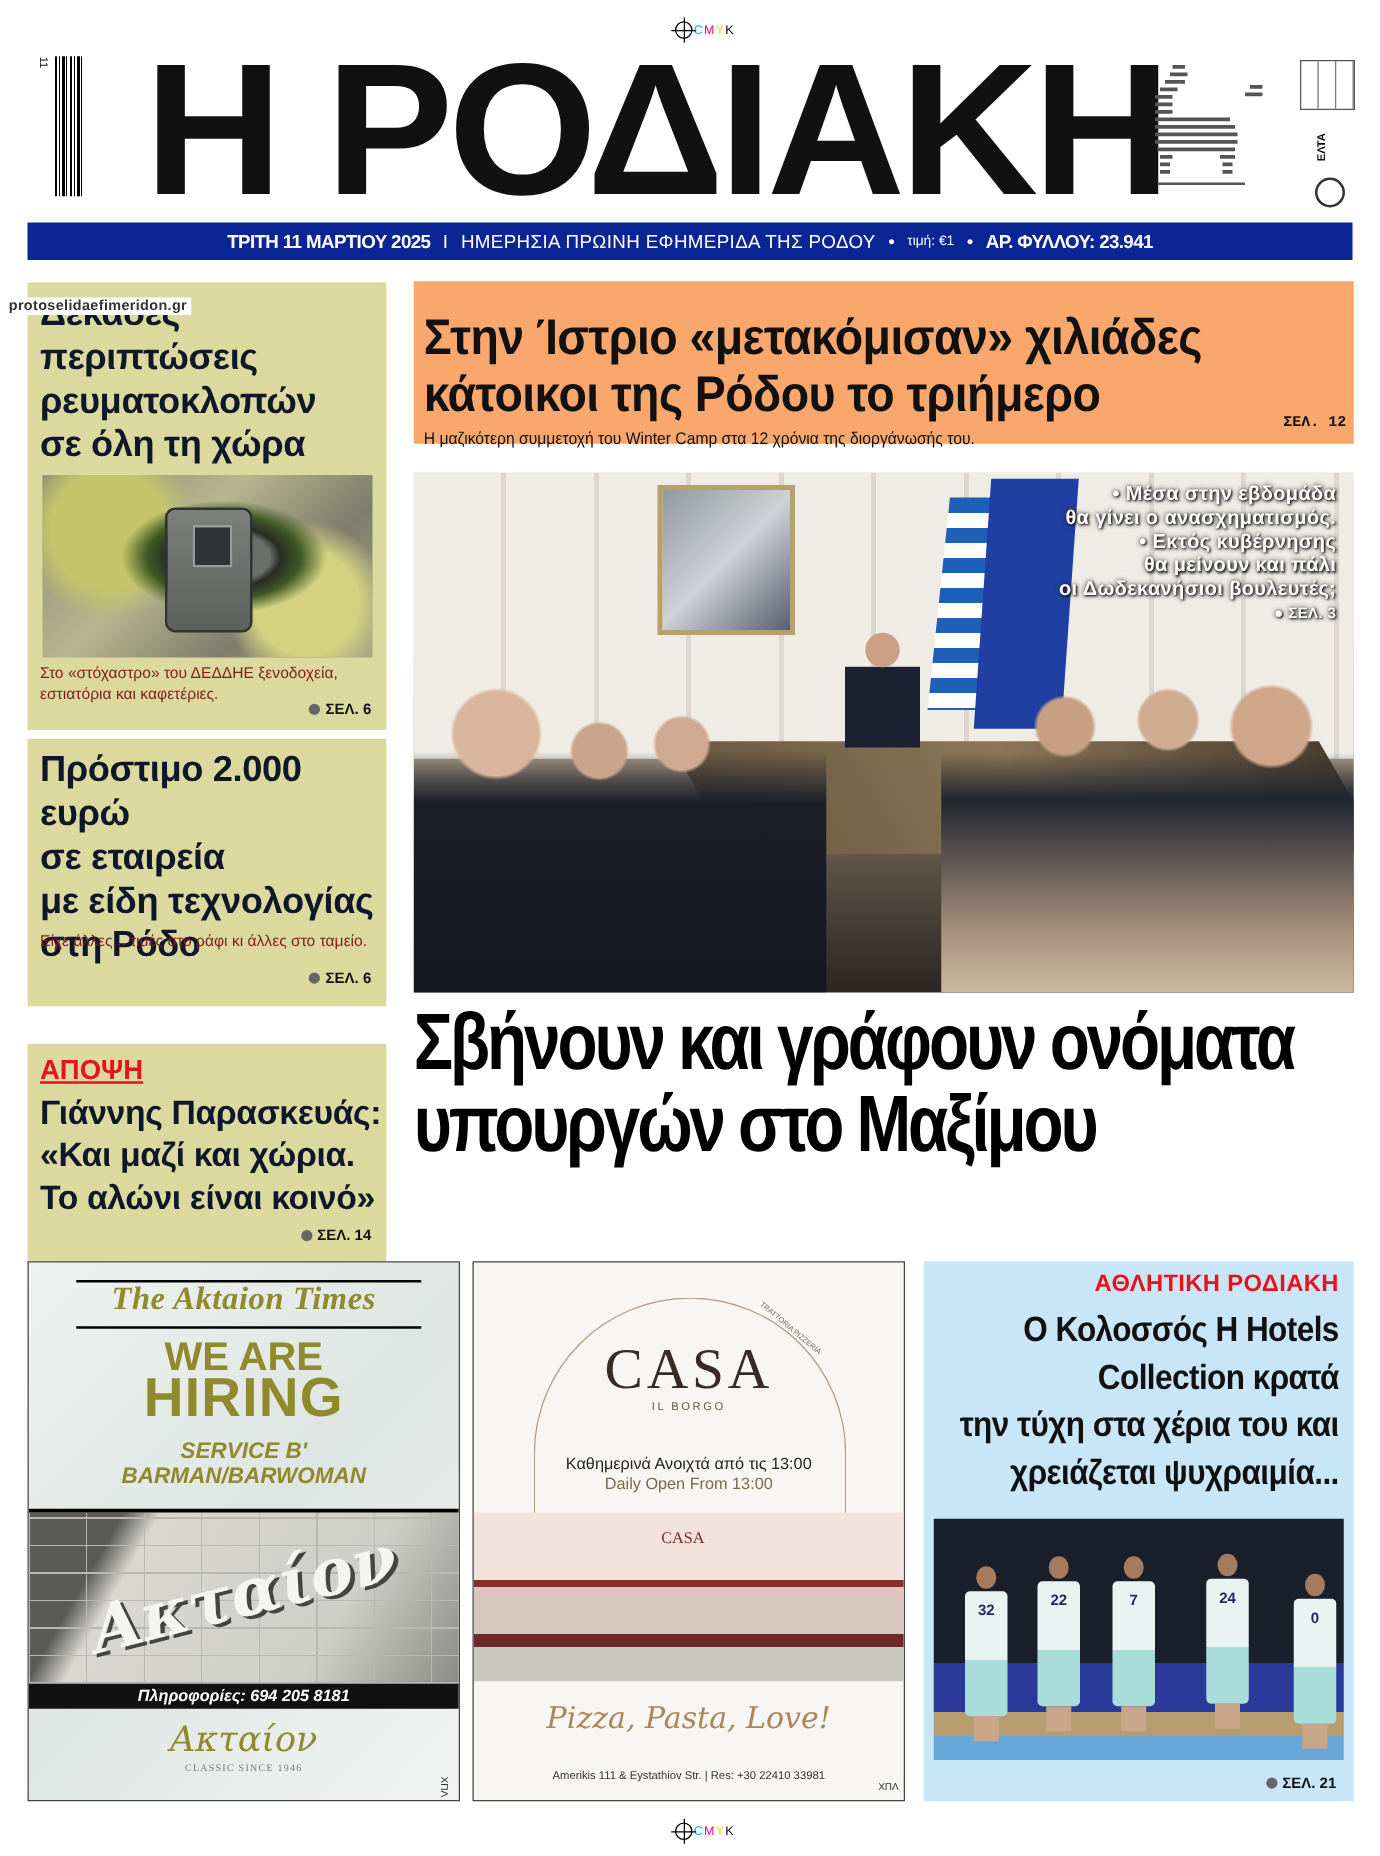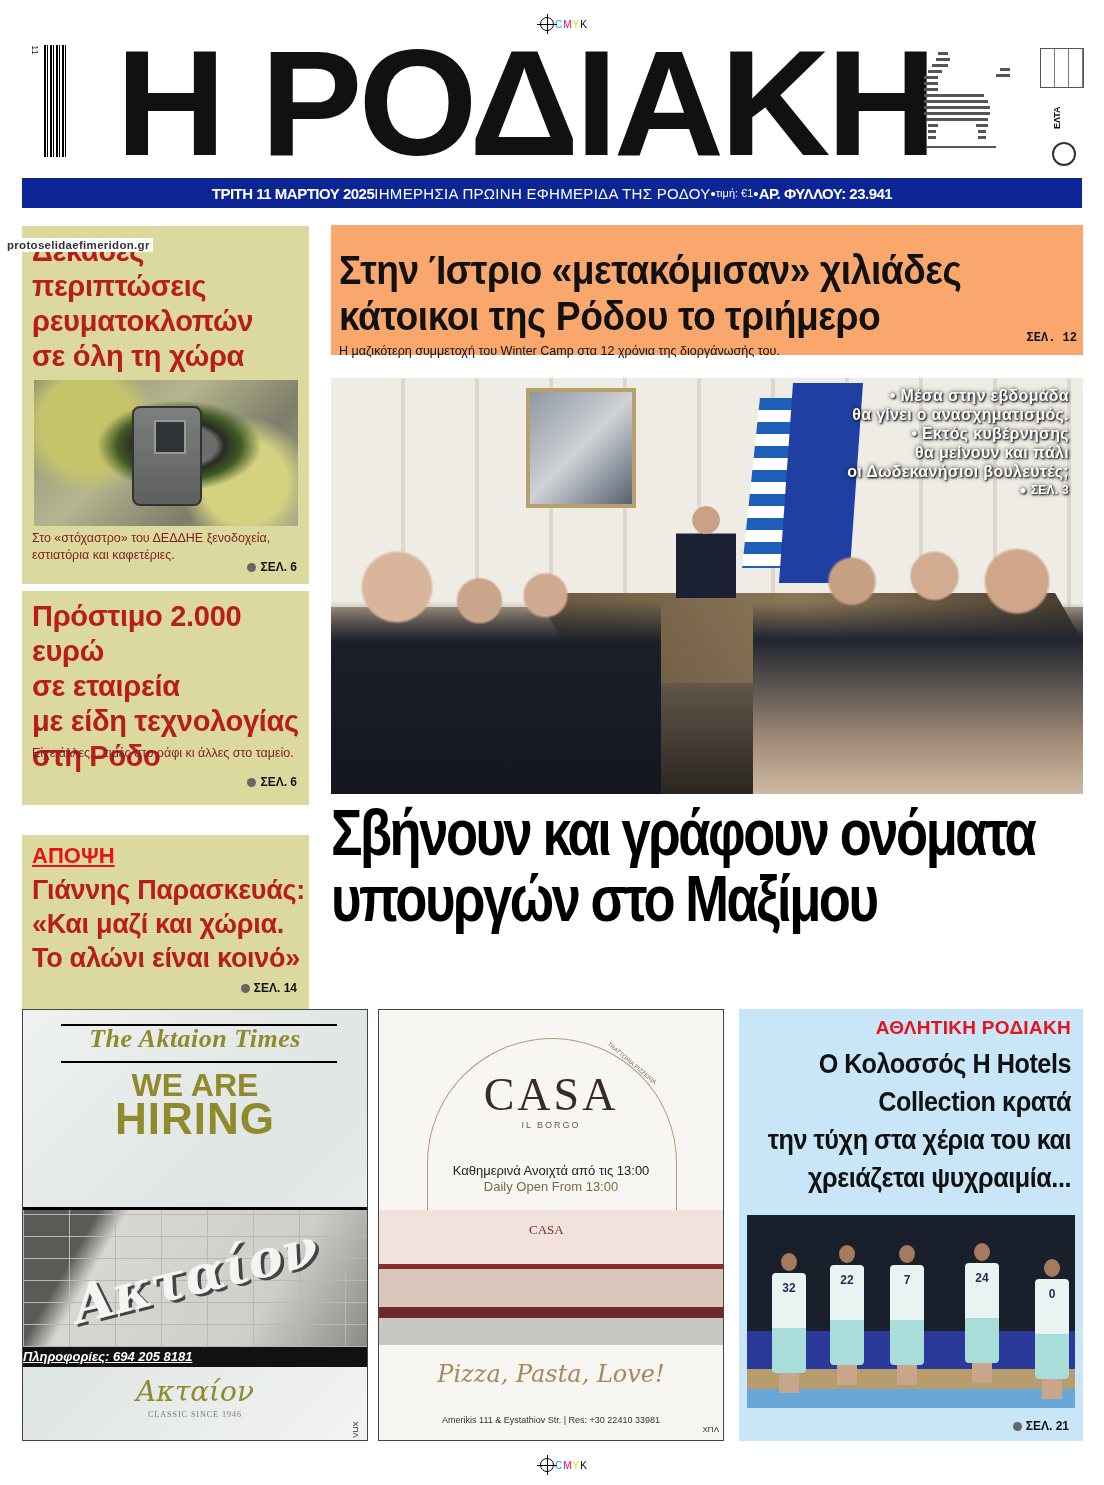--- a/index.html
+++ b/index.html
@@ -15,28 +15,28 @@
 
   
   .barcode { left: 44px; top: 45px; width: 24px; height: 112px; background: repeating-linear-gradient(90deg, #000 0 2px, #fff 2px 3px, #000 3px 4px, #fff 4px 6px); }
   .masthead-title { left: 50px; top: 38px; width: 930px; height: 130px; font-family: "Liberation Sans", sans-serif; font-weight: 900; font-size: 150px; line-height: 130px; letter-spacing: -4px; text-align: center; transform: scaleX(1.02); transform-origin: left; }
   .deer { left: 916px; top: 46px; width: 100px; height: 112px; }
   .stamp { left: 1040px; top: 48px; width: 44px; height: 40px; border: 1px solid #555; display: flex; }
   .stamp div { flex: 1; border-right: 1px solid #777; font-size: 4px; }
   .elta { left: 1052px; top: 98px; width: 24px; height: 40px; font-size: 9px; font-weight: bold; writing-mode: vertical-rl; transform: rotate(180deg); text-align: center; }
   .seal { left: 1052px; top: 142px; width: 24px; height: 24px; border: 2px solid #333; border-radius: 50%; }
 
-  .datebar { left: 22px; top: 178px; width: 1060px; height: 30px; background: #0b2694; color: #fff; display: flex; align-items: center; justify-content: center; font-size: 15px; }
+  .datebar { left: 22px; top: 178px; width: 1060px; height: 30px; background: #0b2694; color: #fff; display: flex; align-items: center; justify-content: center; gap: 10px; font-size: 15px; }
   .datebar .b { font-weight: bold; letter-spacing: -0.5px; }
   .datebar .thin { font-weight: normal; letter-spacing: 0.3px; }
   .datebar .small { font-size: 11px; }
 
   
   .lbox { background: #dcd99f; position: absolute; left: 22px; width: 287px; }
-  .lhead { font-weight: bold; font-size: 29px; line-height: 35px; letter-spacing: -0.3px; color: #b91c1c; }
+  .lhead { font-weight: bold; font-size: 29px; line-height: 35px; letter-spacing: -0.3px; color: #0f172a; }
   .lsub { font-size: 12.5px; line-height: 17px; color: #7f1d1d; }
   .sel { font-weight: bold; font-size: 12px; display: flex; align-items: center; gap: 4px; justify-content: flex-end; }
   .sel .dot { width: 9px; height: 9px; border-radius: 50%; background: #666; display: inline-block; }
   .watermark { left: 4px; top: 238px; background: #fff; padding: 1px 3px; font-size: 11.5px; font-weight: bold; color: #333; letter-spacing: 0.3px; }
 
   .photo-meter { position: absolute; left: 12px; top: 154px; width: 264px; height: 146px;
     background: radial-gradient(ellipse at 55% 45%, #6b6e69 0 18%, #2a2b25 22%, #3f5a24 30%, transparent 40%),
       radial-gradient(circle at 20% 30%, #c6c46a 0 20%, transparent 30%),
       radial-gradient(circle at 80% 70%, #d4d180 0 18%, transparent 28%),
       linear-gradient(135deg, #8a8a74, #b5b58e 40%, #7d7d6a 70%, #a9a98a); }
@@ -68,21 +68,21 @@
   .ad { position: absolute; border: 1px solid #444; overflow: hidden; }
   .ad1 { left: 22px; top: 1009px; width: 346px; height: 432px; background: linear-gradient(135deg, #eef2f1, #dfe5e3 50%, #f2f4f3); }
   .ad1 .rule { position: absolute; left: 38px; width: 276px; height: 2px; background: #000; }
   .olive { color: #8f8a2c; }
   .ad1 .t1 { position: absolute; top: 14px; width: 100%; text-align: center; font-family: "Liberation Serif", serif; font-weight: bold; font-size: 26px; font-style: italic; letter-spacing: 0.5px; }
   .ad1 .t2 { position: absolute; top: 60px; width: 100%; text-align: center; font-weight: bold; font-size: 32px; line-height: 30px; }
   .ad1 .t3 { position: absolute; top: 86px; width: 100%; text-align: center; font-weight: bold; font-size: 44px; line-height: 46px; letter-spacing: 1px; }
   .ad1 .t4 { position: absolute; top: 140px; width: 100%; text-align: center; font-weight: bold; font-style: italic; font-size: 18px; line-height: 20px; }
   .ad1 .pic { position: absolute; top: 197px; left: 0; width: 100%; height: 140px; background: repeating-linear-gradient(0deg, #b8b8b4 0 1px, transparent 1px 22px), repeating-linear-gradient(90deg, #b8b8b4 0 1px, transparent 1px 46px), linear-gradient(120deg, #5a5a56 0 18%, #d8d7d2 25%, #cfcfca 70%, #8b8b86); border-top: 3px solid #000; }
   .ad1 .script { position: absolute; top: 35px; left: 0; width: 100%; text-align: center; font-family: "DejaVu Serif", serif; font-style: italic; font-weight: bold; font-size: 52px; color: #f4f4f2; text-shadow: 3px 3px 0 #444; transform: rotate(-14deg); }
-  .ad1 .phonebar { position: absolute; top: 337px; left: 0; width: 100%; height: 20px; background: #111; color: #fff; font-weight: bold; font-style: italic; font-size: 13px; line-height: 20px; text-decoration: underline; }
+  .ad1 .phonebar { position: absolute; top: 337px; left: 0; width: 100%; height: 20px; background: #111; color: #fff; text-align: center; font-weight: bold; font-style: italic; font-size: 13px; line-height: 20px; }
   .ad1 .logo { position: absolute; top: 365px; width: 100%; text-align: center; font-family: "DejaVu Serif", serif; font-style: italic; font-size: 28px; }
   .ad1 .since { position: absolute; top: 400px; width: 100%; text-align: center; font-family: "Liberation Serif", serif; font-size: 8px; color: #777; letter-spacing: 1px; }
   .xpl { position: absolute; font-size: 8px; color: #333; }
 
   .ad2 { left: 378px; top: 1009px; width: 346px; height: 432px; background: #f7f6f2; }
   .ad2 .arch { position: absolute; left: 48px; top: 28px; width: 250px; height: 220px; border: 1.5px solid #b59a7d; border-bottom: none; border-radius: 125px 125px 0 0; }
   .ad2 .casa { position: absolute; top: 58px; width: 100%; text-align: center; font-family: "Liberation Serif", serif; font-size: 46px; letter-spacing: 3px; color: #3a2a26; }
   .ad2 .borgo { position: absolute; top: 110px; width: 100%; text-align: center; font-size: 9px; letter-spacing: 2px; color: #6a5a3a; }
   .ad2 .arc { position: absolute; left: 222px; top: 50px; font-size: 6px; color: #7a6a55; transform: rotate(40deg); }
   .ad2 .open1 { position: absolute; top: 153px; width: 100%; text-align: center; font-size: 13px; color: #222; }
@@ -234,20 +234,24 @@
   <div>Σβήνουν και γράφουν ονόματα</div>
   <div>υπουργών στο Μαξίμου</div>
 </div>
 
 <div class="ad ad1">
   <div class="rule" style="top:14px;"></div>
   <div class="t1 olive">The Aktaion Times</div>
   <div class="rule" style="top:51px;"></div>
   <div class="t2 olive">WE ARE</div>
   <div class="t3 olive">HIRING</div>
+  <div class="t4 olive">
+    <div>SERVICE B'</div>
+    <div>BARMAN/BARWOMAN</div>
+  </div>
   <div class="pic">
     <div class="script">Ακταίον</div>
   </div>
   <div class="phonebar">Πληροφορίες: 694 205 8181</div>
   <div class="logo olive">Ακταίον</div>
   <div class="since">CLASSIC SINCE 1946</div>
   <div class="xpl" style="right:4px;bottom:6px;transform:rotate(90deg);">ΧΠΛ</div>
 </div>
 
 <div class="ad ad2">

